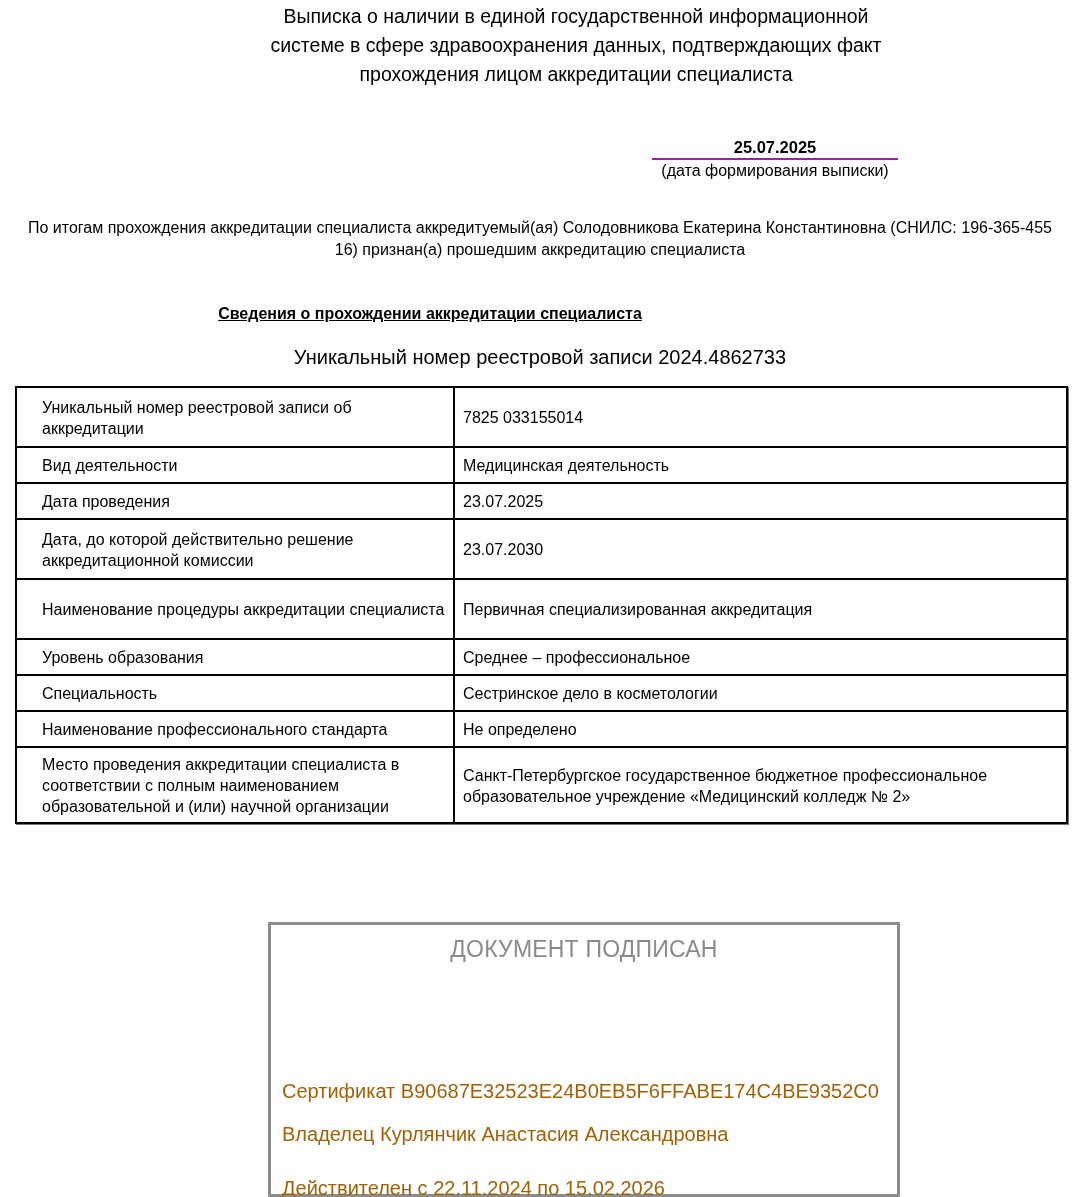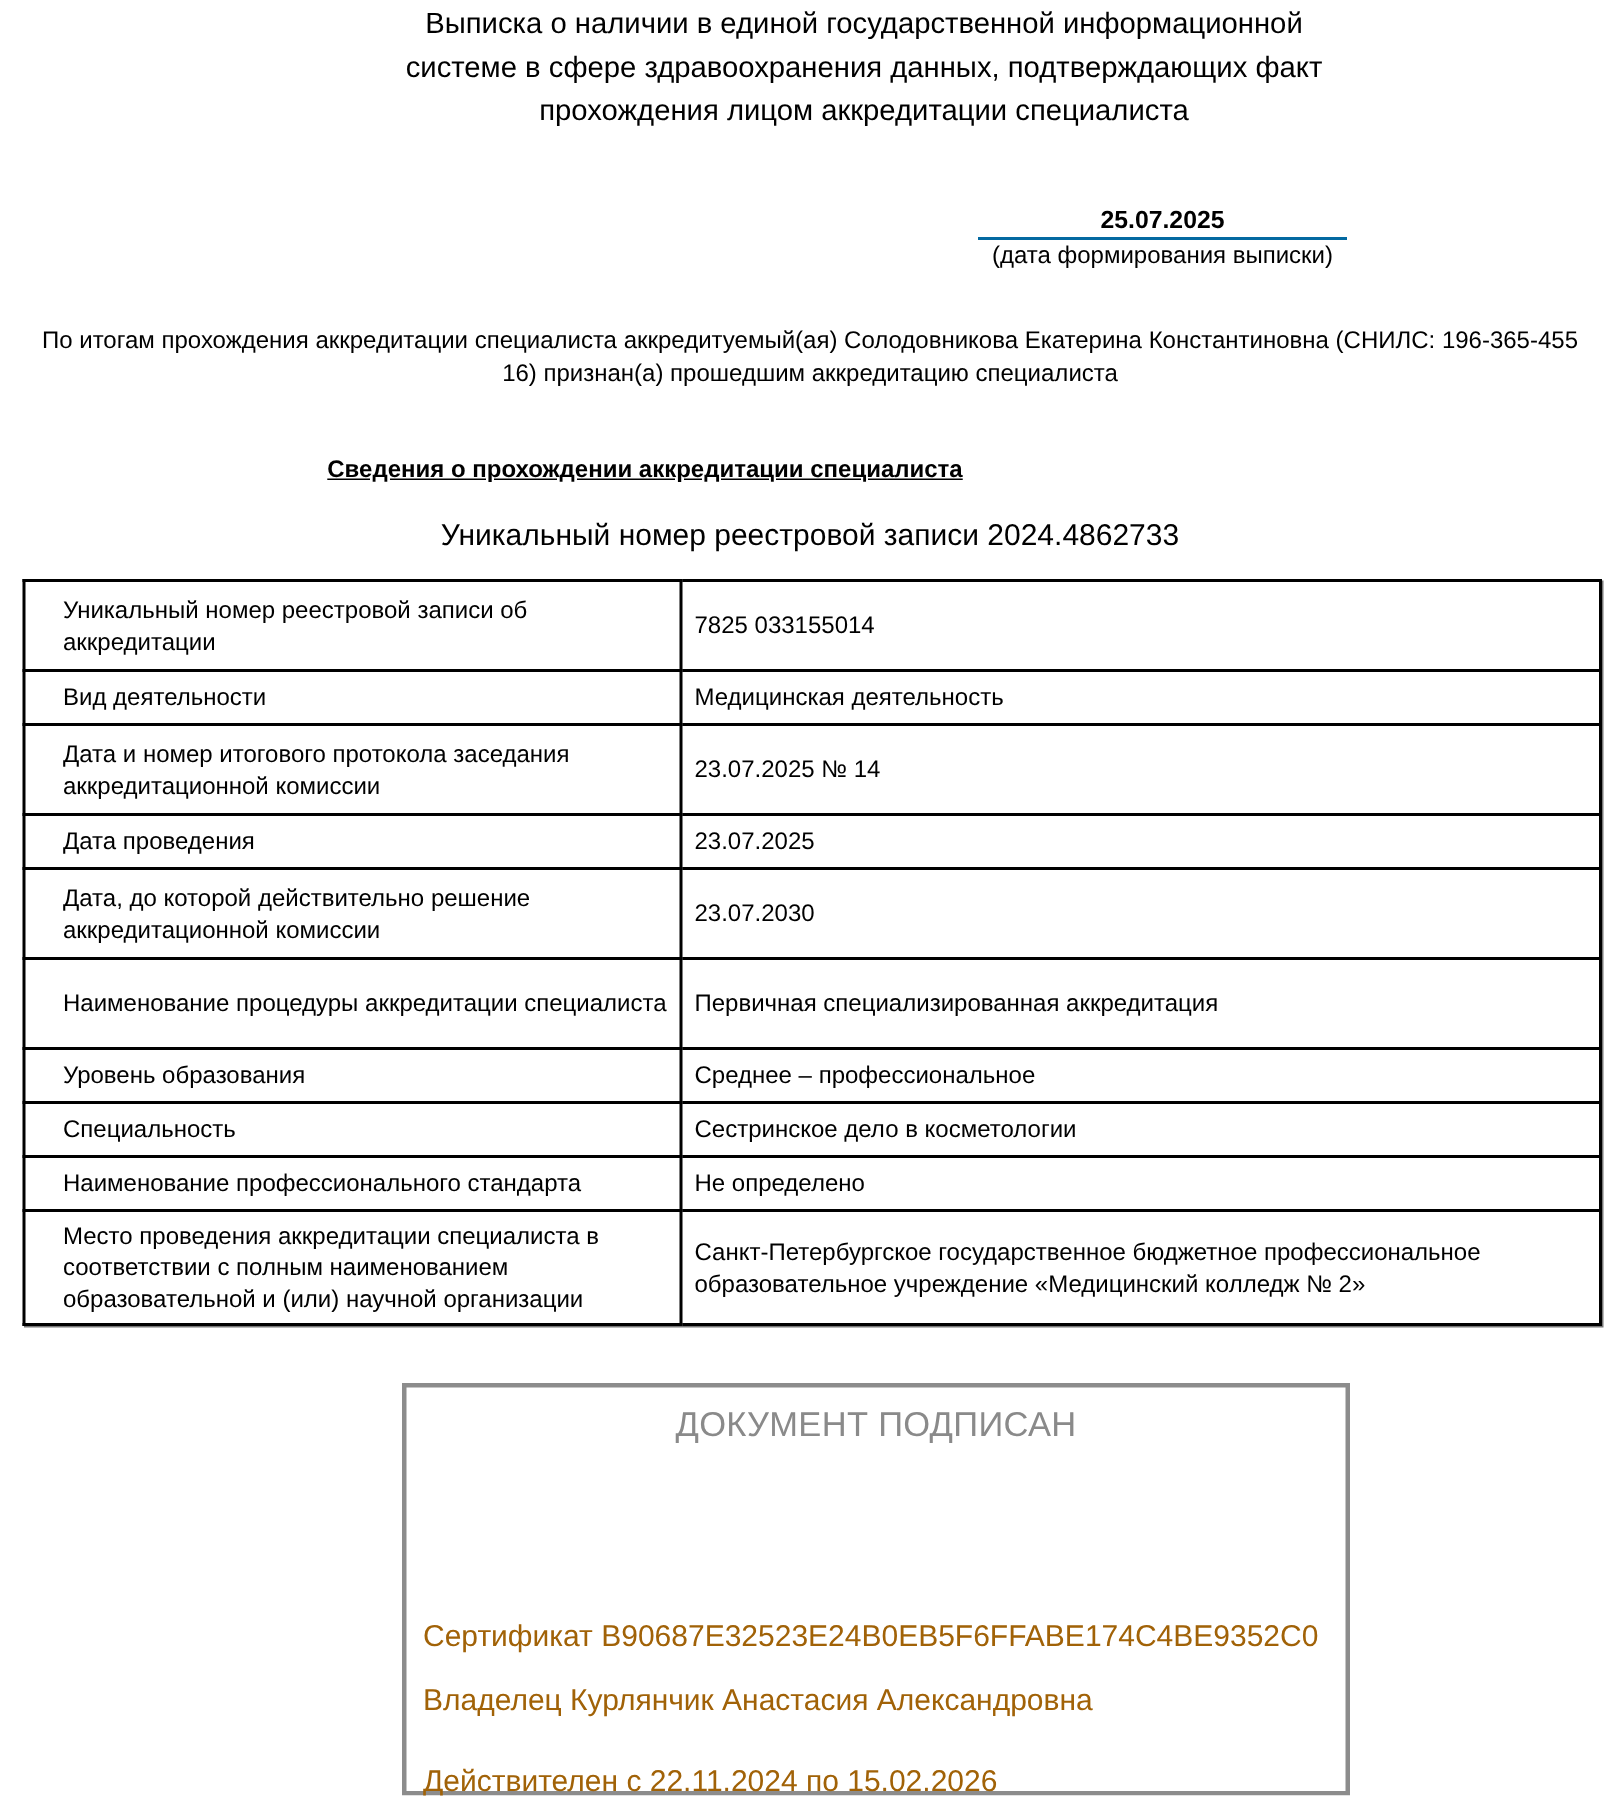--- a/index.html
+++ b/index.html
@@ -35,21 +35,21 @@
       top: 137px;
       width: 258px;
       text-align: center;
     }
     .date-value {
       font-size: 16.5px;
       font-weight: bold;
       line-height: 20px;
       padding-bottom: 1px;
       margin: 0 6px;
-      border-bottom: 2px solid #0369a1;
+      border-bottom: 2px solid #a21caf;
     }
     .date-caption {
       font-size: 16px;
       line-height: 22px;
     }
 
     .intro {
       position: absolute;
       left: 20px;
       top: 217px;
@@ -158,24 +158,20 @@
 <table class="info-table">
   <tbody>
     <tr class="h-tall">
       <td class="label-cell">Уникальный номер реестровой записи об аккредитации</td>
       <td>7825 033155014</td>
     </tr>
     <tr class="h-short">
       <td class="label-cell">Вид деятельности</td>
       <td>Медицинская деятельность</td>
     </tr>
-    <tr class="h-tall">
-      <td class="label-cell">Дата и номер итогового протокола заседания аккредитационной комиссии</td>
-      <td>23.07.2025 № 14</td>
-    </tr>
     <tr class="h-short">
       <td class="label-cell">Дата проведения</td>
       <td>23.07.2025</td>
     </tr>
     <tr class="h-tall">
       <td class="label-cell">Дата, до которой действительно решение аккредитационной комиссии</td>
       <td>23.07.2030</td>
     </tr>
     <tr class="h-tall">
       <td class="label-cell">Наименование процедуры аккредитации специалиста</td>

